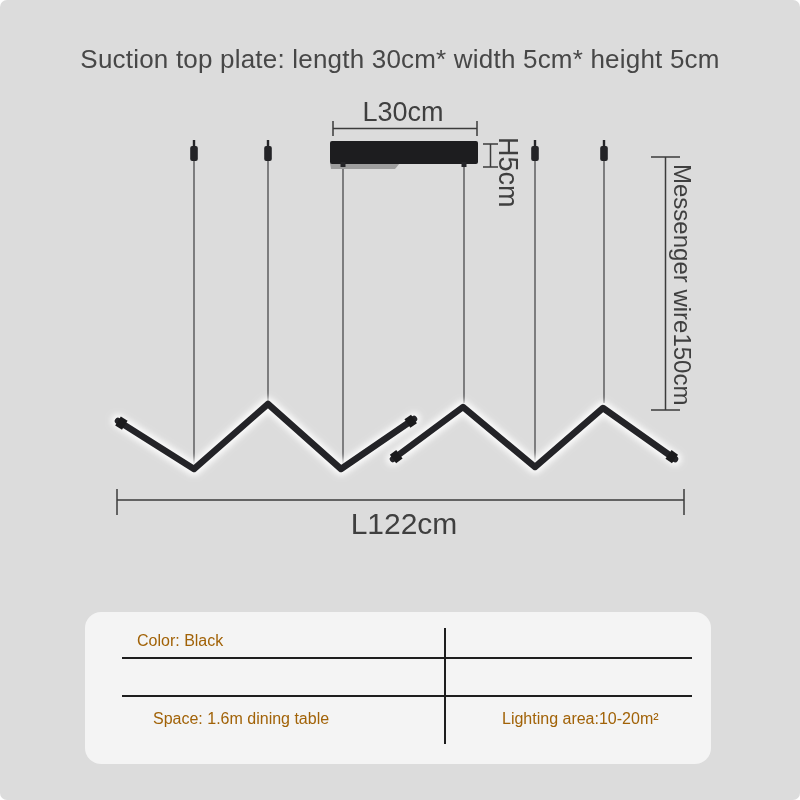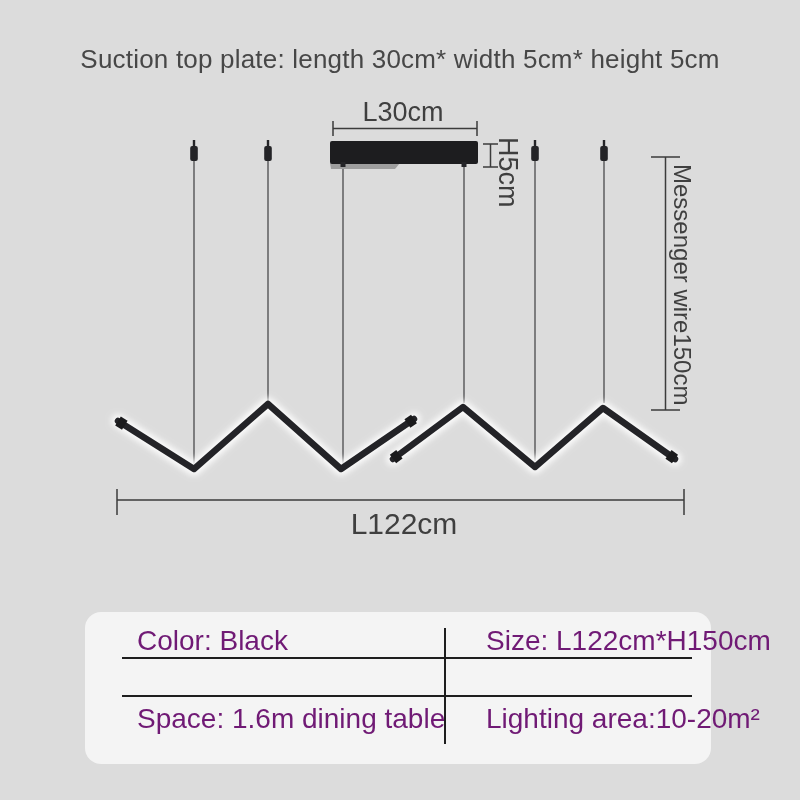--- a/index.html
+++ b/index.html
@@ -1,19 +1,20 @@
 <!DOCTYPE html>
 <html><head>
 <meta charset="utf-8">
 <style>
   html,body{margin:0;padding:0;}
   body{font-family:"Liberation Sans",sans-serif;}
   .stage{
     position:relative;width:800px;height:800px;overflow:hidden;
     background:#dcdcdc;
+    border-radius:7px;
   }
   .title{
     position:absolute;top:44px;left:0;width:800px;
     text-align:center;font-size:26px;font-weight:400;color:#474747;
     letter-spacing:.2px;white-space:nowrap;
   }
   svg.diagram{position:absolute;top:0;left:0;}
   svg text{
     font-family:"Liberation Sans",sans-serif;
     fill:#3f3f3f;
@@ -28,28 +29,28 @@
   .divider-v{
     position:absolute;left:359px;top:16px;width:2px;height:116px;
     background:#1e1e1e;
   }
   .rule{
     position:absolute;left:37px;width:570px;height:2px;background:#1e1e1e;
   }
   .rule.r1{top:45px;}
   .rule.r2{top:83px;}
   .cell{
-    position:absolute;font-size:28px;color:#701a75;white-space:nowrap;
+    position:absolute;font-size:16px;color:#a16207;white-space:nowrap;
     transform:translateY(-50%);
   }
   .cell.left{left:52px;}
   .cell.right{left:401px;}
   .cell.row1{top:29px;}
   .cell.row2{top:66px;}
-  .cell.row3{top:107px;}
+  .cell.row3{top:107px;margin-left:16px;}
 </style>
 </head>
 <body>
 
 <div class="stage">
 
   <div class="title">Suction top plate: length 30cm* width 5cm* height 5cm</div>
 
   <svg class="diagram" width="800" height="580" viewBox="0 0 800 580">
     <defs>
@@ -130,18 +131,17 @@
     </g>
     <text class="dim-label-big" x="404" y="534" text-anchor="middle">L122cm</text>
   </svg>
 
   <section class="spec-panel">
     <div class="divider-v"></div>
     <div class="rule r1"></div>
     <div class="rule r2"></div>
 
     <div class="cell left row1">Color: Black</div>
-    <div class="cell right row1">Size: L122cm*H150cm</div>
     <div class="cell left row3">Space: 1.6m dining table</div>
     <div class="cell right row3">Lighting area:10-20m²</div>
   </section>
 
 </div>
 
 </body></html>

